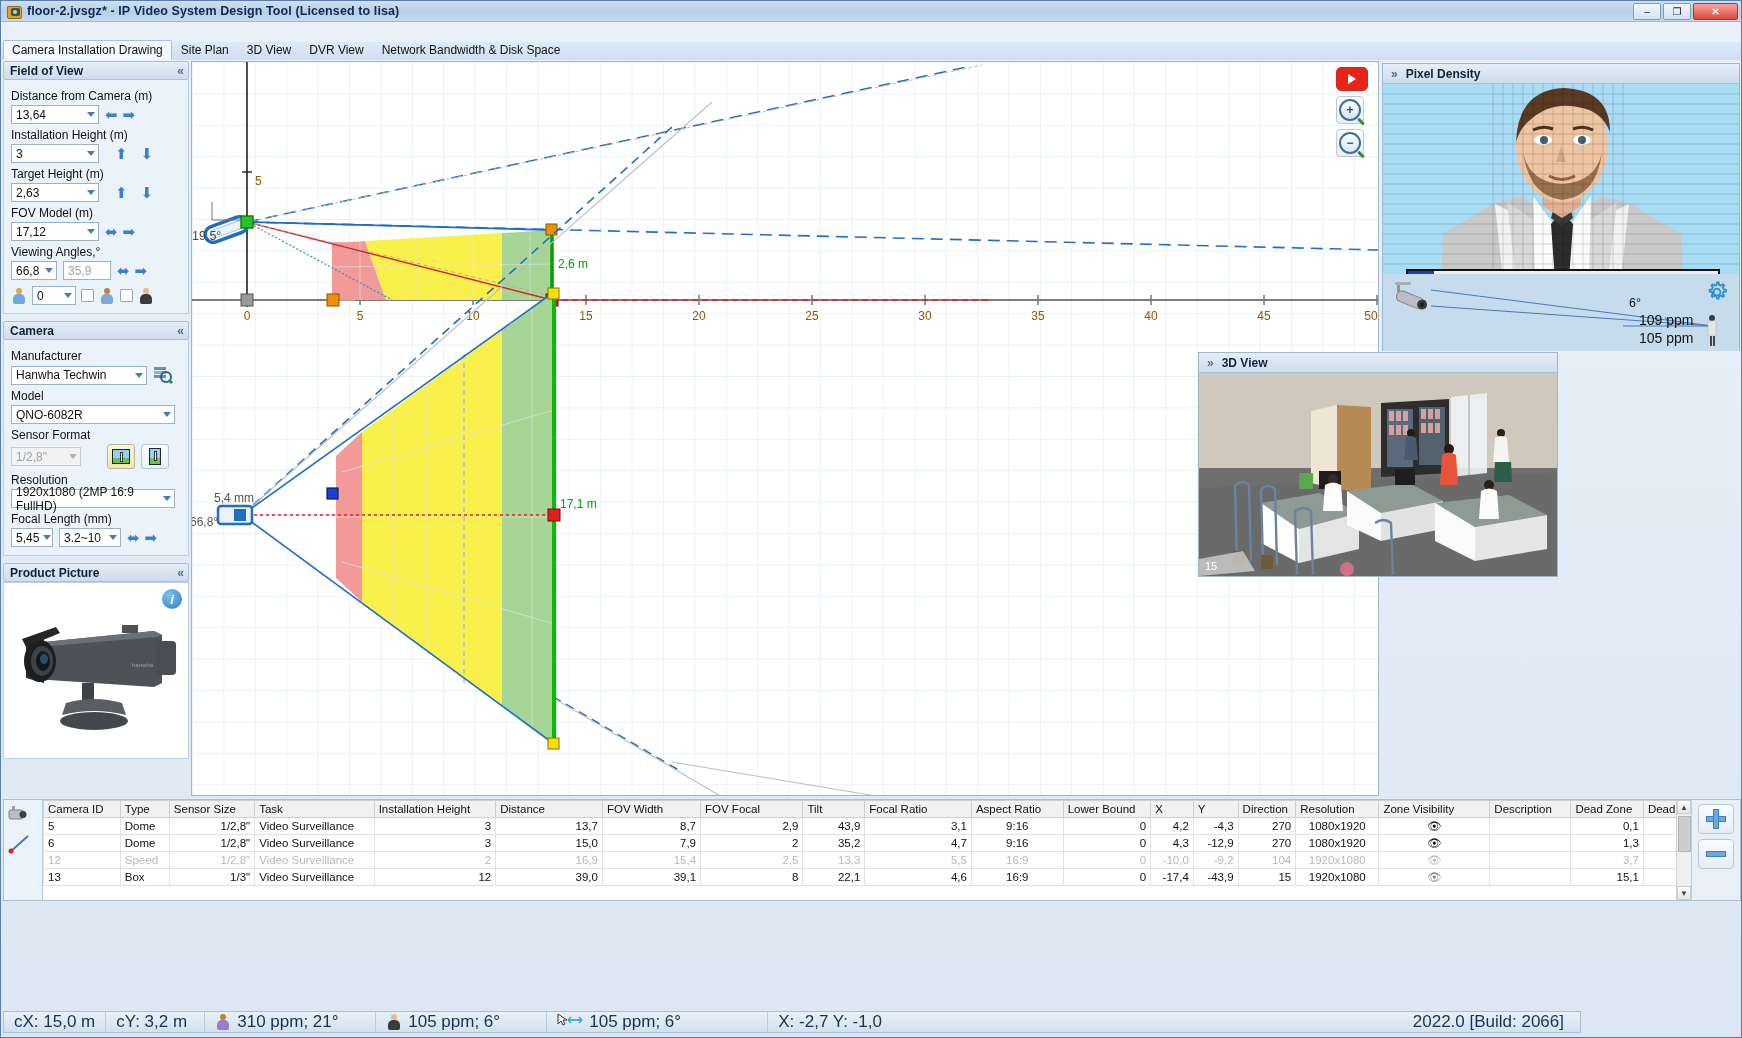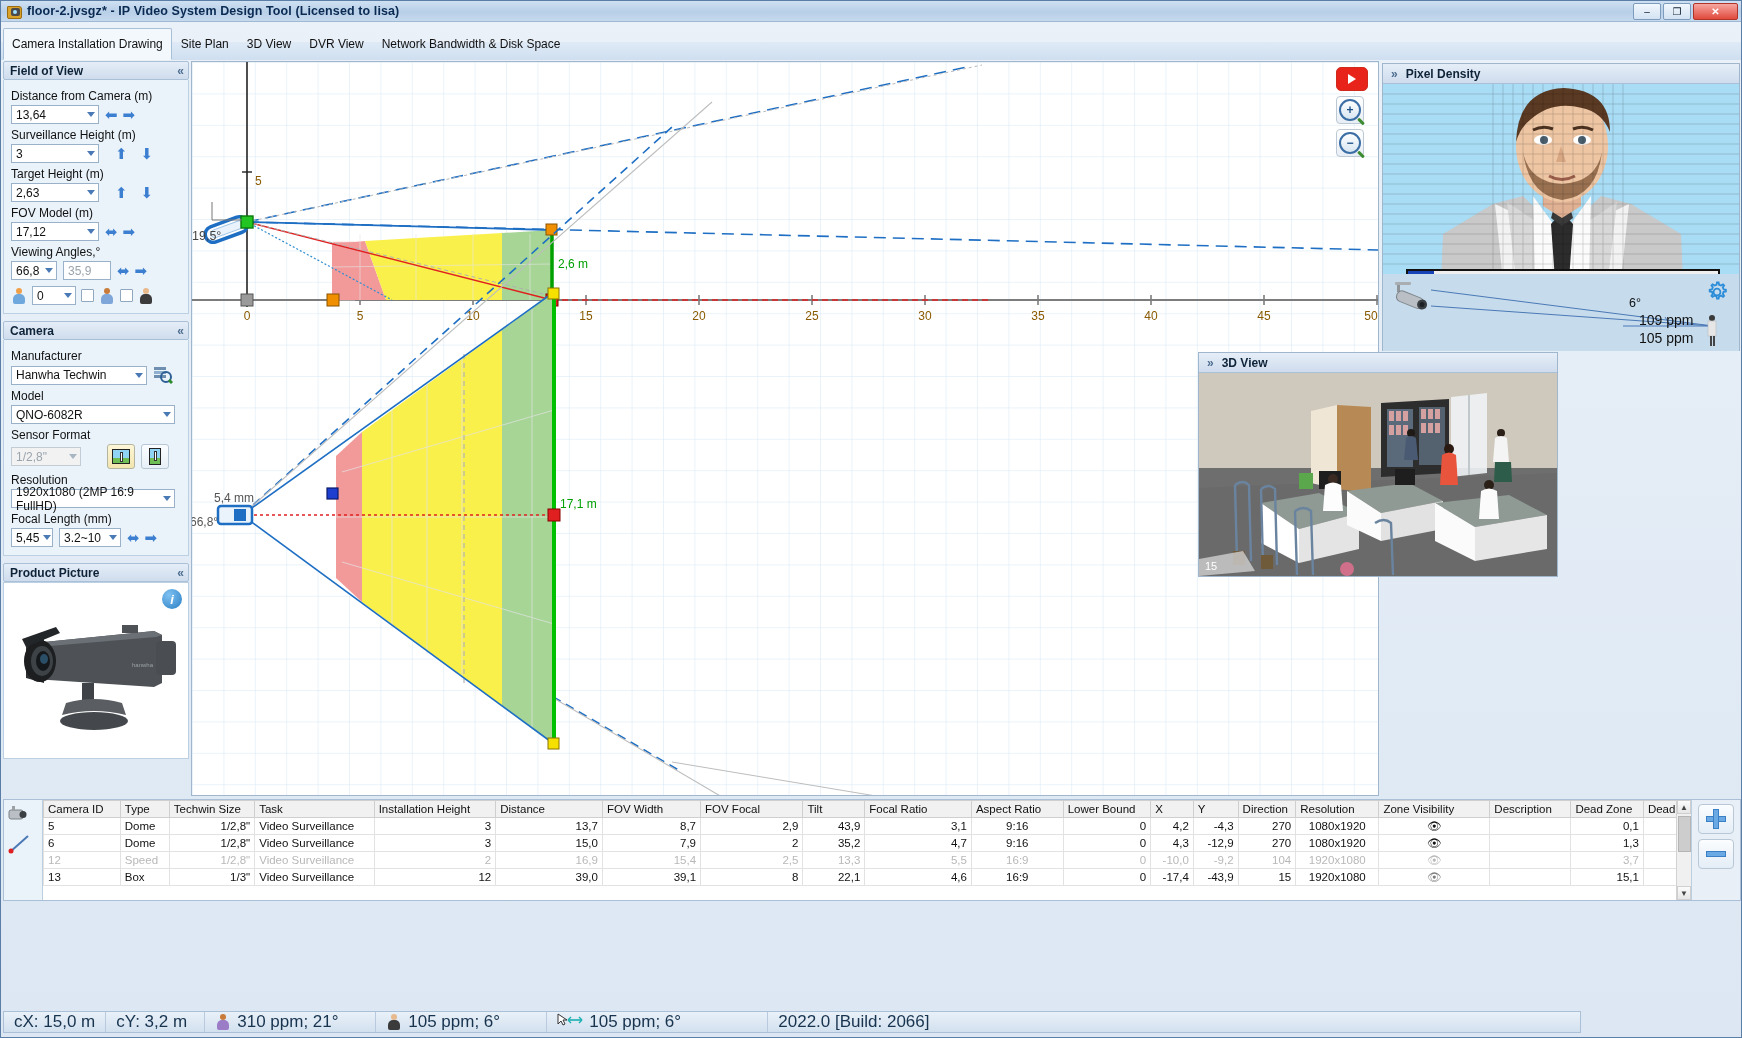--- a/index.html
+++ b/index.html
@@ -30,21 +30,21 @@
   .winbtn.close{width:43px;background:linear-gradient(#f6a6a0,#e04a3c);border-color:#b03428;color:#fff;font-weight:bold;}
 
   
   .menubar{position:absolute;left:0;top:21px;width:1740px;height:18px;
     background:linear-gradient(#eef4fa,#dfeaf6);display:flex;align-items:center;padding-left:8px;box-sizing:border-box;}
   .menubar span{margin-right:14px;font-size:12px;color:#111;}
 
   
   .tabbar{position:absolute;left:0;top:41px;width:1740px;height:18px;
     background:linear-gradient(#dfeaf6,#cfdff0);display:flex;align-items:flex-end;padding-left:2px;box-sizing:border-box;}
-  .tab{height:17px;padding:15px 8px;display:flex;align-items:center;font-size:12px;color:#111;
+  .tab{height:17px;padding:9px 8px;display:flex;align-items:center;font-size:12px;color:#111;
        border:1px solid transparent;box-sizing:border-box;}
   .tab.active{background:#f3f8fd;border:1px solid #a8c0d8;border-bottom-color:#f3f8fd;border-radius:2px 2px 0 0;}
 
   
   .leftpanel{position:absolute;left:2px;top:60px;width:186px;height:735px;}
   .grp{margin-bottom:3px;}
   .grp-head{height:19px;background:linear-gradient(#e5eef8,#cfdced);
     border:1px solid #a9c0d7;border-radius:2px;display:flex;align-items:center;
     padding:0 6px;box-sizing:border-box;justify-content:space-between;}
   .grp-head .t{font-weight:bold;font-size:12px;color:#0e2338;}
@@ -184,21 +184,21 @@
           <div class="combo" style="width:88px">
             <span>13,64</span>
               <span class="arr"></span>
           </div>
           <div class="arrows">
             <span class="a">⬅</span>
             <span class="a">➡</span>
           </div>
         </div>
 
-        <div class="lbl">Surveillance Height (m)</div>
+        <div class="lbl">Installation Height (m)</div>
         <div class="row">
           <div class="combo" style="width:88px">
             <span>3</span>
               <span class="arr"></span>
           </div>
           <div class="arrows">
             <span class="a" style="padding-left:10px">⬆</span>
             <span class="a" style="padding-left:8px">⬇</span>
           </div>
         </div>
@@ -746,21 +746,21 @@
             <col style="width:78px">
           <col style="width:104px">
             <col style="width:76px">
             <col style="width:68px">
             <col style="width:44px">
         </colgroup>
         <thead>
           <tr>
             <th>Camera ID</th>
             <th>Type</th>
-            <th>Techwin Size</th>
+            <th>Sensor Size</th>
             <th>Task</th>
             <th>Installation Height</th>
             <th>Distance</th>
             <th>FOV Width</th>
             <th>FOV Focal</th>
             <th>Tilt</th>
             <th>Focal Ratio</th>
             <th>Aspect Ratio</th>
             <th>Lower Bound</th>
             <th>X</th>
@@ -903,16 +903,17 @@
     <div class="scell" style="min-width:200px">
       <span>
         <svg width="26" height="14" viewBox="0 0 26 14">
           <path d="M1 1 L1 11 L4 8 L6 12 L8 11 L6 7 L10 7 Z" fill="#fff" stroke="#333" stroke-width="1"></path>
           <line x1="11" y1="7" x2="25" y2="7" stroke="#19b0b0" stroke-width="1.6"></line>
           <path d="M11 7 l3 -3 M11 7 l3 3 M25 7 l-3 -3 M25 7 l-3 3" stroke="#19b0b0" stroke-width="1.4" fill="none"></path>
         </svg>
       </span>
       <span>105 ppm; 6°</span>
     </div>
+    <div class="scell nb" style="flex:1">X: -2,7 Y: -1,0</div>
     <div class="scell nb" style="padding-right:16px">2022.0 [Build: 2066]</div>
   </div>
 
 </div>
 
 </body></html>

